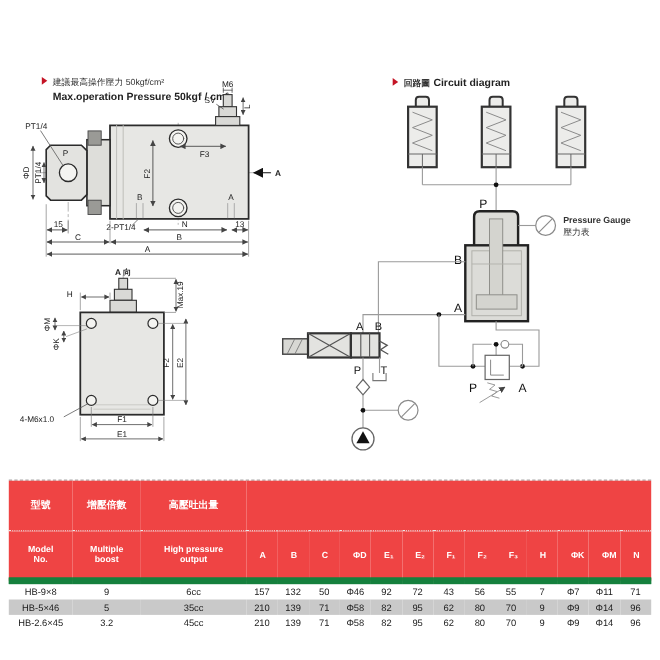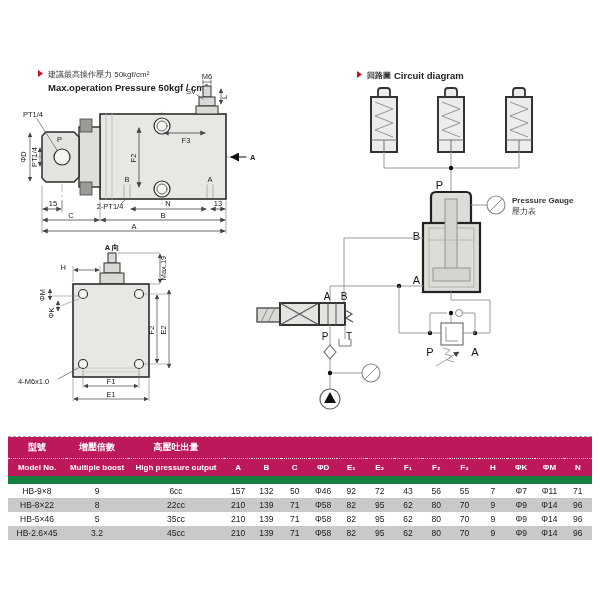--- a/index.html
+++ b/index.html
@@ -12,23 +12,23 @@
   .bigtxt{font-size:11px;fill:#111;}
   .notezh{font-size:8px;fill:#333;}
   .noteen{font-size:9.5px;fill:#222;font-weight:bold;}
   .gaugetxt{font-size:8px;fill:#333;}
 
   #unit-label{position:absolute;right:10px;top:444px;color:#c41425;
               font-size:8px;font-weight:bold;}
   #spec-table-wrap{position:absolute;left:8px;top:436px;width:584px;
                    border-top:1px dashed #aaa;}
   table{width:100%;border-collapse:collapse;table-layout:fixed;}
-  thead th{background:#be185d;color:#fff;font-weight:bold;padding:0;}
+  thead th{background:#ef4444;color:#fff;font-weight:bold;padding:12px;}
   tr.zh th{font-size:9px;height:21px;border-bottom:1px dotted #e8e8e8;}
-  tr.en th{font-size:8px;height:17px;border-bottom:8px solid #15803d;}
+  tr.en th{font-size:8px;height:17px;border-bottom:6px solid #15803d;}
   tbody td{font-size:8.5px;color:#1a1a1a;text-align:center;height:14px;
            padding:0;white-space:nowrap;}
   tbody tr:nth-child(even){background:#c9c9c9;}
 </style>
 </head>
 <body>
 
 <svg width="600" height="435" viewBox="0 0 600 435">
   <defs>
     <marker id="ar" viewBox="0 0 10 10" refX="9" refY="5" markerWidth="6.5" markerHeight="6.5" orient="auto-start-reverse">
@@ -307,38 +307,20 @@
           <td>72</td>
           <td>43</td>
           <td>56</td>
           <td>55</td>
           <td>7</td>
           <td>Φ7</td>
           <td>Φ11</td>
           <td>71</td>
         </tr>
         <tr>
-          <td>HB-8×22</td>
-          <td>8</td>
-          <td>22cc</td>
-          <td>210</td>
-          <td>139</td>
-          <td>71</td>
-          <td>Φ58</td>
-          <td>82</td>
-          <td>95</td>
-          <td>62</td>
-          <td>80</td>
-          <td>70</td>
-          <td>9</td>
-          <td>Φ9</td>
-          <td>Φ14</td>
-          <td>96</td>
-        </tr>
-        <tr>
           <td>HB-5×46</td>
           <td>5</td>
           <td>35cc</td>
           <td>210</td>
           <td>139</td>
           <td>71</td>
           <td>Φ58</td>
           <td>82</td>
           <td>95</td>
           <td>62</td>

